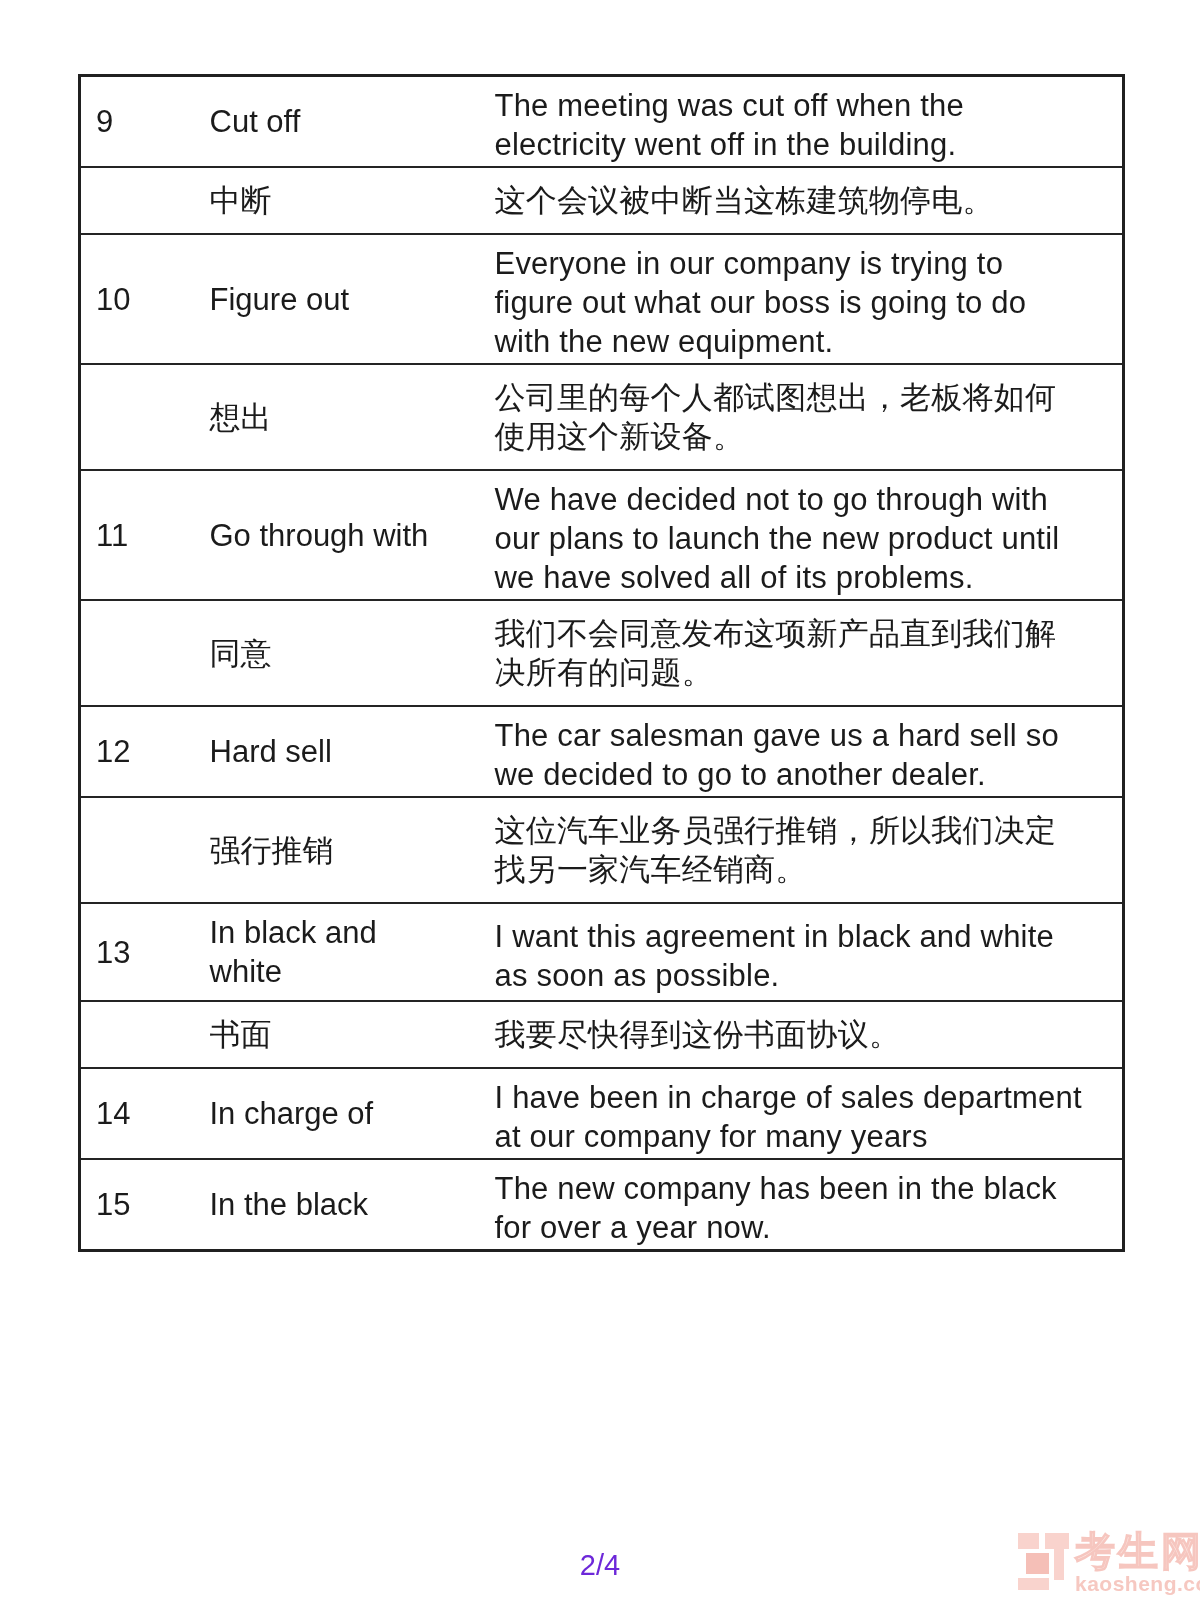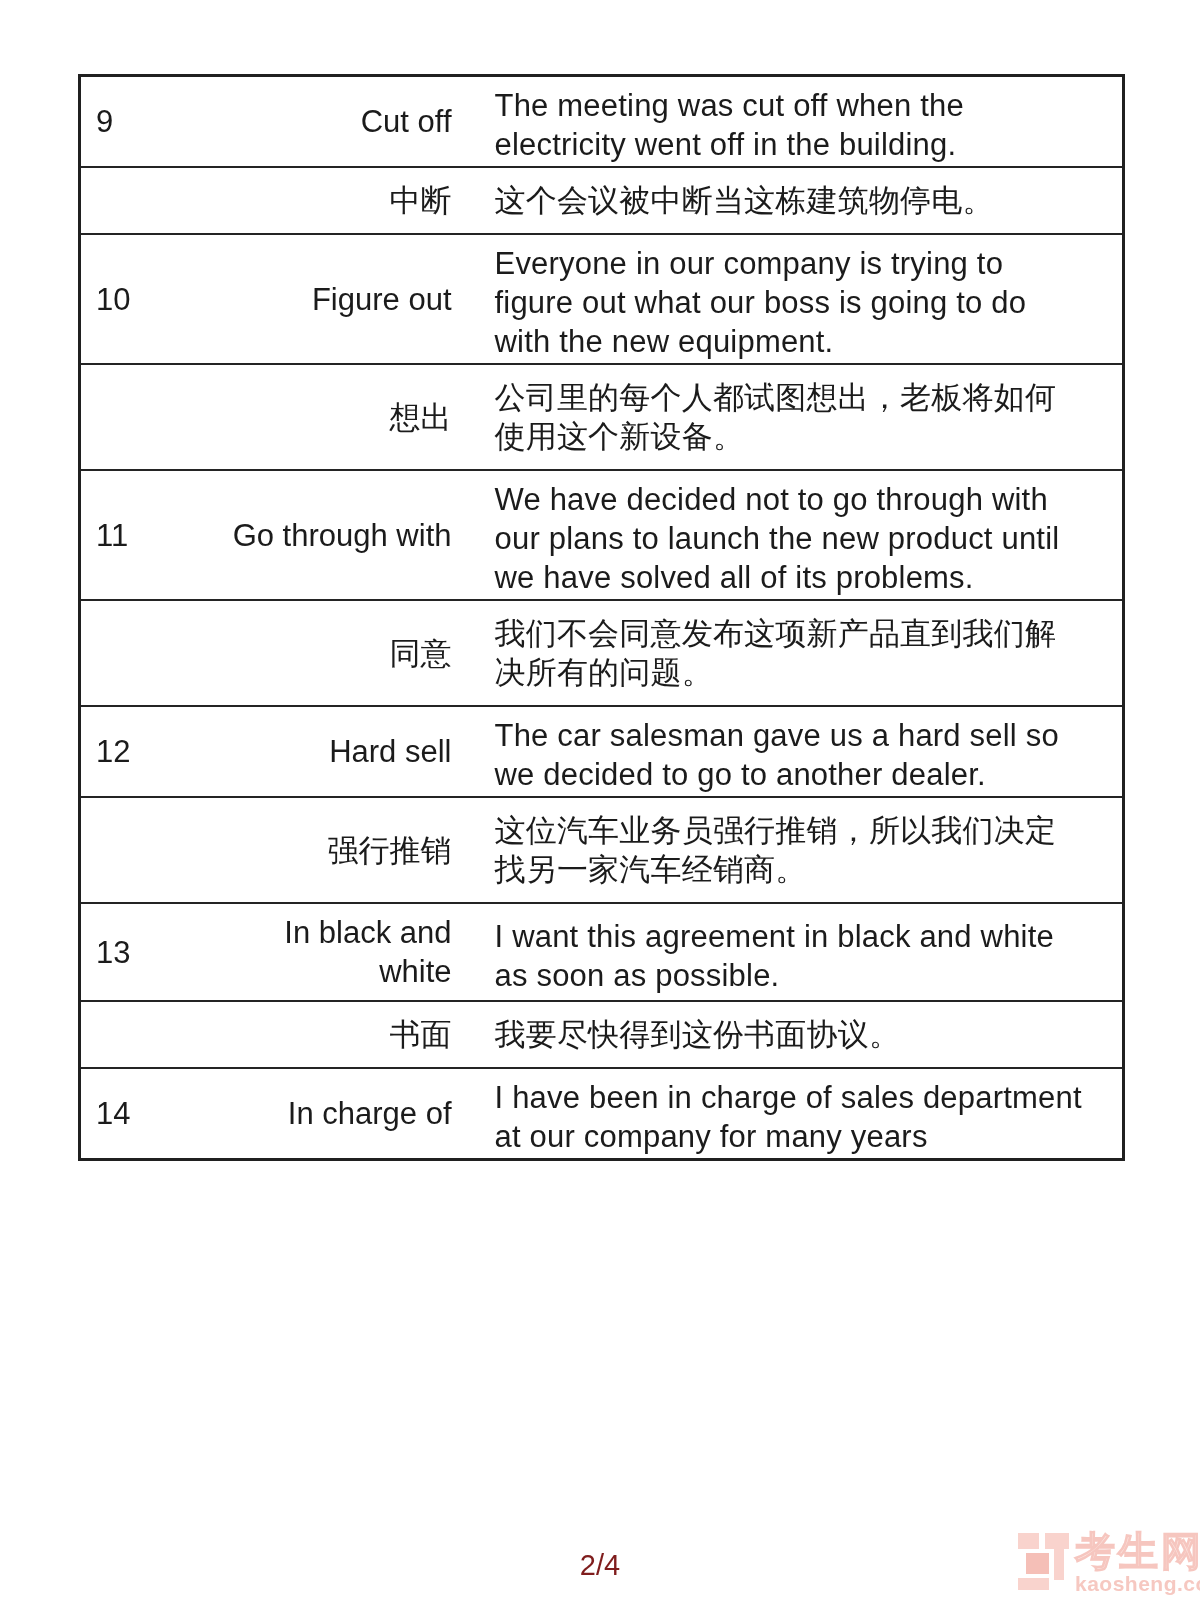--- a/index.html
+++ b/index.html
@@ -37,41 +37,40 @@
   }
   col.c-num    { width: 90px;  }
   col.c-phrase { width: 318px; }
   col.c-sent   { width: 636px; }
 
   td.num-cell {
     padding: 9px 2px 9px 15px;
   }
   td.phrase-cell {
     padding: 9px 36px 9px 40px;
-    text-align: right;
   }
   td.sent-cell {
     padding: 9px 40px 2px 7px;
     letter-spacing: 0.2px;
   }
   tr.row-cn td.phrase-cell,
   tr.row-cn td.sent-cell {
     padding-top: 13px;
     padding-bottom: 13px;
   }
 
   
   .page-number {
     position: absolute;
     left: 0;
     right: 0;
     top: 1549px;
     text-align: center;
     font-size: 29px;
-    color: #7f1d1d;
+    color: #6d28d9;
   }
 
   
   .watermark {
     position: absolute;
     left: 1016px;
     top: 1531px;
     display: flex;
     align-items: flex-start;
     gap: 9px;
@@ -170,20 +169,25 @@
     <td class="phrase-cell">书面</td>
     <td class="sent-cell">我要尽快得到这份书面协议。</td>
   </tr>
 
   <tr class="row-en">
     <td class="num-cell">14</td>
     <td class="phrase-cell">In charge of</td>
     <td class="sent-cell">I have been in charge of sales department at our company for many years</td>
   </tr>
 
+  <tr class="row-en">
+    <td class="num-cell">15</td>
+    <td class="phrase-cell">In the black</td>
+    <td class="sent-cell">The new company has been in the black for over a year now.</td>
+  </tr>
 </tbody>
 </table>
 
 <div class="page-number">2/4</div>
 
 <div class="watermark">
   <div class="wm-logo">
     <span class="wm-b1" style="background: rgb(249, 211, 205);"></span>
     <span class="wm-b2" style="background: rgb(249, 211, 205);"></span>
     <span class="wm-b3" style="background: rgb(245, 191, 183);"></span>

